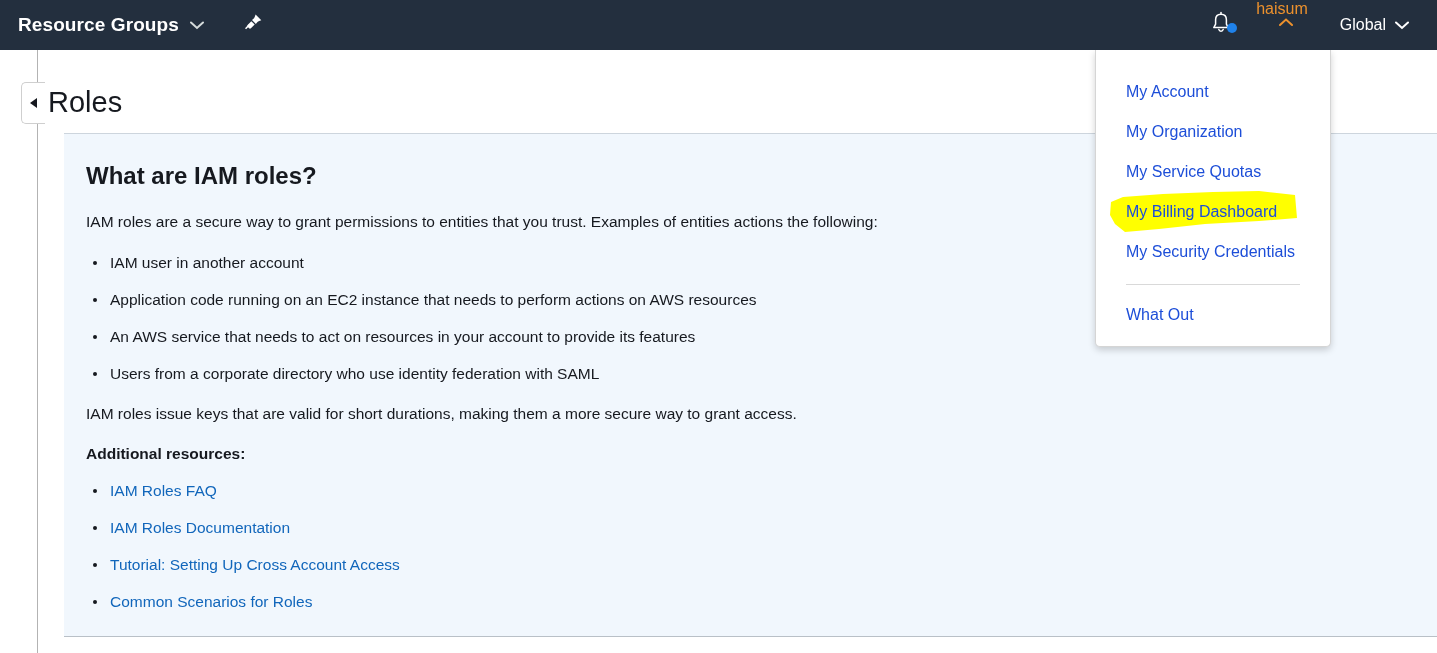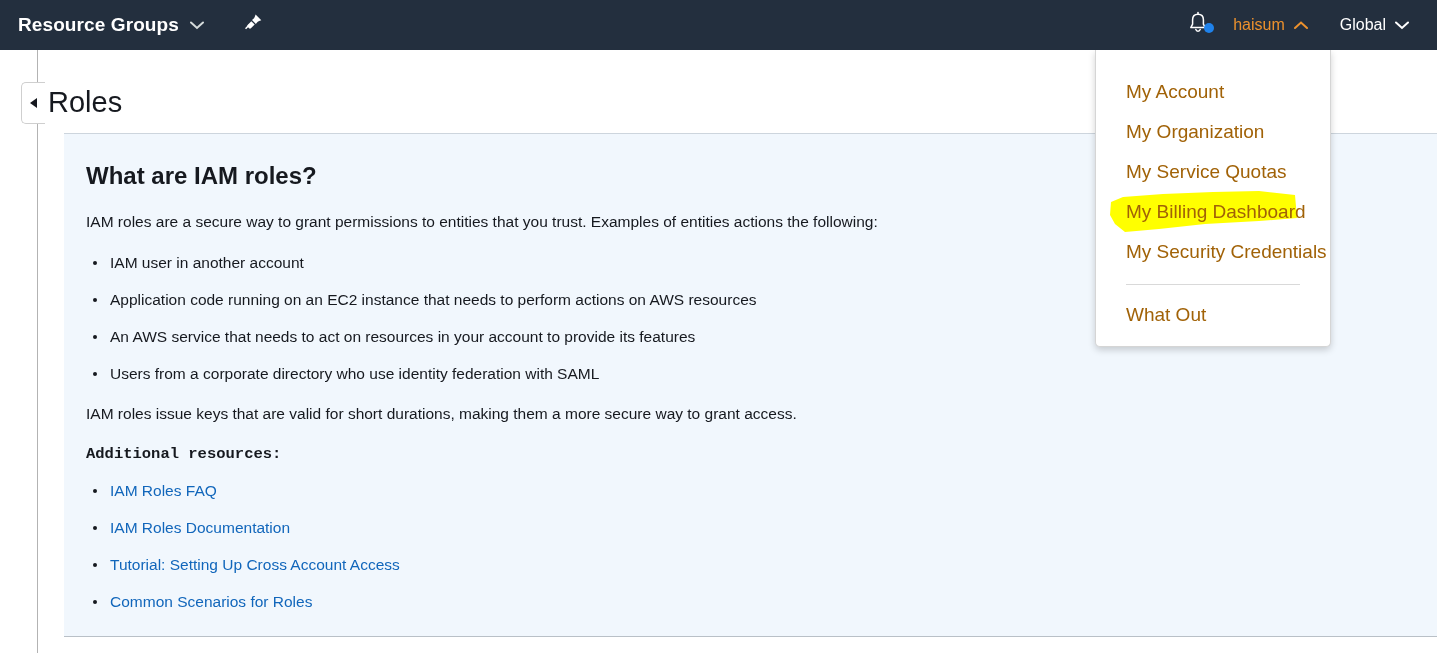--- a/index.html
+++ b/index.html
@@ -72,20 +72,21 @@
     height: 10px;
     border-radius: 50%;
     background: #1f82ea;
   }
   .nav-user {
     display: flex;
     align-items: center;
     padding: 0 14px;
     height: 50px;
     cursor: default;
+    flex-direction: column;
   }
   .nav-user-label {
     color: #ec912d;
     font-size: 16px;
   }
   .nav-user .chev { color: #ec912d; margin-left: 9px; }
   .nav-region {
     display: flex;
     align-items: center;
     padding: 0 10px 0 18px;
@@ -195,21 +196,20 @@
     width: 4px;
     height: 4px;
     border-radius: 50%;
     background: #16191f;
   }
   .sub-heading {
     font-size: 15.5px;
     font-weight: bold;
     color: #16191f;
     margin-bottom: 18px;
-    font-family: Liberation Mono, monospace;
   }
   .link-list { list-style: none; margin: 0; padding: 0; }
   .link-list li {
     position: relative;
     padding-left: 24px;
     margin-bottom: 16px;
     line-height: 1.3;
   }
   .link-list li::before {
     content: "";
@@ -241,22 +241,22 @@
     border-radius: 0 0 5px 5px;
     box-shadow: 0 3px 7px rgba(0,0,0,0.18);
     z-index: 25;
     padding-top: 22px;
   }
   .dd-item {
     display: block;
     padding: 0 0 0 30px;
     height: 40px;
     line-height: 40px;
-    font-size: 19px;
-    color: #a16207;
+    font-size: 16px;
+    color: #1d4ed8;
     white-space: nowrap;
     cursor: default;
     position: relative;
     z-index: 2;
   }
   .dd-sep {
     margin: 12px 30px 10px 30px;
     height: 1px;
     background: #d9d9d9;
   }

